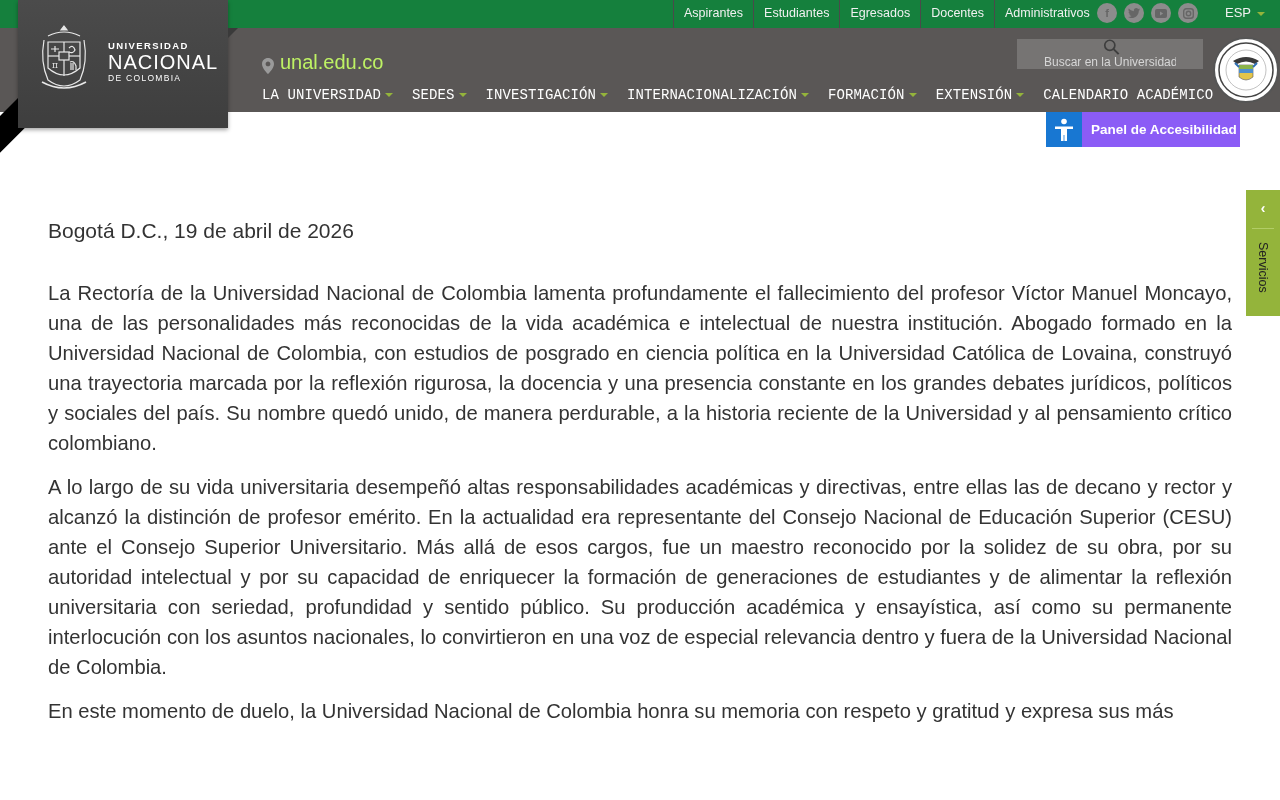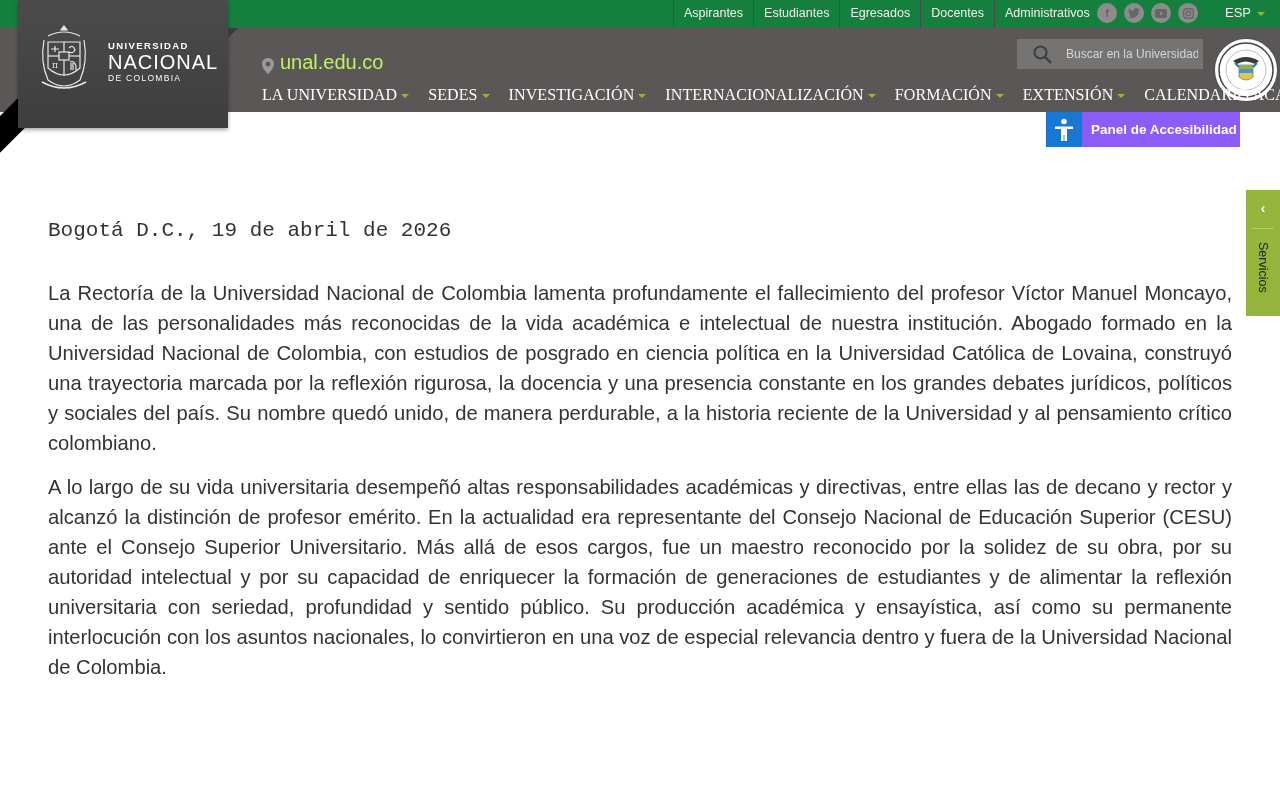--- a/index.html
+++ b/index.html
@@ -57,37 +57,37 @@
   .logo-l3 { font-size: 8.5px; letter-spacing: 1.3px; }
 
   .site-url {
     position: absolute; left: 262px; top: 12px; display: flex; align-items: flex-end;
     color: #bef264; font-family: "Liberation Sans", sans-serif; font-size: 20px; margin-top: 11px;
   }
   .pin-icon { margin-right: 6px; }
 
   .search-box {
     position: absolute; left: 1017px; top: 11px; width: 186px; height: 30px;
-    background: #767473; display: flex; align-items: center;
+    background: #767473; display: flex; align-items: center; flex-direction: column;
   }
   .search-icon { margin-left: 16px; margin-right: 14px; }
   .search-input {
     background: transparent; border: none; outline: none; color: #ddd;
     font-family: "Liberation Sans", sans-serif; font-size: 12px; width: 132px;
   }
   .search-input::placeholder { color: #d6d6d6; }
 
   .seal {
     position: absolute; left: 1213px; top: 9px; width: 66px; height: 66px; border-radius: 50%;
     background: #fff; border: 2px solid #555; display: flex; align-items: center; justify-content: center;
   }
 
   .mainnav { position: absolute; left: 262px; top: 57px; display: flex; height: 20px; align-items: center; }
   .nav-item {
-    font-family: Liberation Serif, serif; font-size: 16px; color: #fff;
+    font-family: Liberation Mono, monospace; font-size: 14px; color: #fff;
     margin-right: 19px; white-space: nowrap; cursor: pointer; letter-spacing: 0.1px;
   }
   .nav-item .caret-green { margin-left: 4px; }
 
   
   .access-btn {
     position: absolute; left: 1046px; top: 112px; width: 194px; height: 35px;
     background: #8b5cf6; display: flex; align-items: center; cursor: pointer;
   }
   .access-icon-box { width: 36px; height: 35px; background: #1877d2; display: flex; align-items: center; justify-content: center; }
@@ -106,21 +106,21 @@
   }
   .services-chevron { position: absolute; left: 0; top: 10px; width: 34px; text-align: center; color: #fff; font-size: 14px; font-weight: bold; font-family: "Liberation Sans", sans-serif; }
   .services-sep { position: absolute; left: 6px; top: 38px; width: 22px; height: 1px; background: #b2cd66; }
   .services-label {
     position: absolute; left: 10px; top: 52px; writing-mode: vertical-rl;
     font-family: "Liberation Sans", sans-serif; font-size: 12.5px; color: #222;
   }
 
   
   .content { position: absolute; left: 48px; top: 216px; width: 1184px; z-index: 2; }
-  .date { font-family: Liberation Mono, monospace; font-size: 21px; color: #333; line-height: 30px; }
+  .date { font-family: Liberation Sans, sans-serif; font-size: 21px; color: #333; line-height: 30px; }
   .title {
     margin-top: 16px; text-align: center; font-family: "Liberation Sans", sans-serif; font-weight: bold;
     font-size: 19.5px; color: #2a2a2a; line-height: 30px;
   }
   .para {
     margin-top: 32px; font-family: "Liberation Sans", sans-serif; font-size: 20.2px; line-height: 30px;
     color: #333; text-align: justify;
   }
   .para + .para { margin-top: 14px; }
 </style>
@@ -239,13 +239,14 @@
 <div class="services">
   <div class="services-chevron">‹</div>
   <div class="services-sep"></div>
   <div class="services-label">Servicios</div>
 </div>
 
 <main class="content">
   <div class="date">Bogotá D.C., 19 de abril de 2026</div>
   <p class="para">La Rectoría de la Universidad Nacional de Colombia lamenta profundamente el fallecimiento del profesor Víctor Manuel Moncayo, una de las personalidades más reconocidas de la vida académica e intelectual de nuestra institución. Abogado formado en la Universidad Nacional de Colombia, con estudios de posgrado en ciencia política en la Universidad Católica de Lovaina, construyó una trayectoria marcada por la reflexión rigurosa, la docencia y una presencia constante en los grandes debates jurídicos, políticos y sociales del país. Su nombre quedó unido, de manera perdurable, a la historia reciente de la Universidad y al pensamiento crítico colombiano.</p>
   <p class="para">A lo largo de su vida universitaria desempeñó altas responsabilidades académicas y directivas, entre ellas las de decano y rector y alcanzó la distinción de profesor emérito. En la actualidad era representante del Consejo Nacional de Educación Superior (CESU) ante el Consejo Superior Universitario.  Más allá de esos cargos, fue un maestro reconocido por la solidez de su obra, por su autoridad intelectual y por su capacidad de enriquecer la formación de generaciones de estudiantes y de alimentar la reflexión universitaria con seriedad, profundidad y sentido público. Su producción académica y ensayística, así como su permanente interlocución con los asuntos nacionales, lo convirtieron en una voz de especial relevancia dentro y fuera de la Universidad Nacional de Colombia.</p>
+  <p class="para">En este momento de duelo, la Universidad Nacional de Colombia honra su memoria con respeto y gratitud y expresa sus más</p>
 </main>
 
 </body></html>

